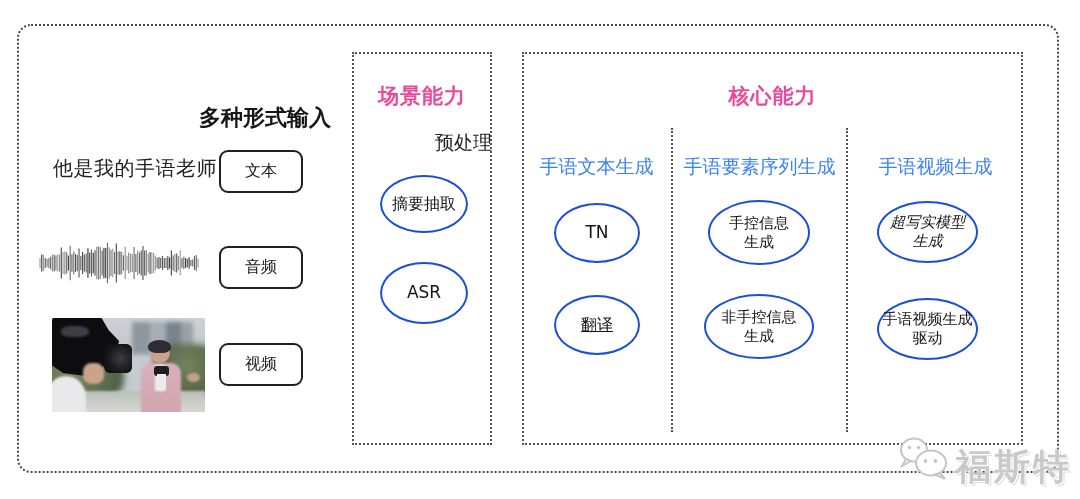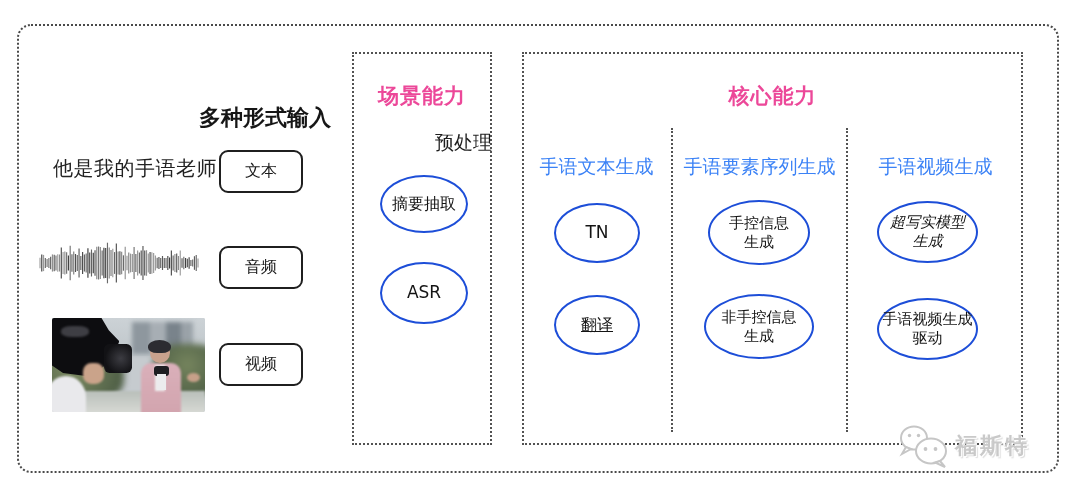--- a/index.html
+++ b/index.html
@@ -77,22 +77,22 @@
   .e-ocr { left:380px; top:351px; width:88px; height:57px; font-size:17px; }
   .e-tn  { left:554px; top:203px; width:86px; height:60px; font-size:17px; }
   .e-fy  { left:554px; top:295px; width:86px; height:60px;text-decoration:underline; }
   .e-mc  { left:708px; top:200px; width:102px; height:65px; font-size:15px; }
   .e-nmc { left:704px; top:294px; width:110px; height:65px; font-size:15px; }
   .e-hr  { left:877px; top:201px; width:101px; height:62px; font-size:15px;font-style:italic; }
   .e-hp  { left:877px; top:298px; width:101px; height:62px; font-size:15px; }
 
   
   .watermark { position:absolute; left:897px; top:423px; display:flex; align-items:center; }
-  .wm-text { font-size:22px; font-weight:600; letter-spacing:3px; color:#c9c9c9; margin-left:4px;
-             text-shadow:1px 1px 0 #ffffff, 2px 2px 1px rgba(120,120,120,0.25); }
+  .wm-text { font-size:36px; font-weight:600; letter-spacing:3px; color:#c9c9c9; margin-left:4px;
+             text-shadow:1px 1px 0 #ffffff, 2px 2px 1px rgba(120,120,120,0.25);margin-top:20px; }
 </style>
 </head>
 <body>
 
 <div class="canvas">
 
   <div class="outer-border"></div>
 
   <div class="input-heading">多种形式输入</div>
   <div class="sample-text">他是我的手语老师</div>

